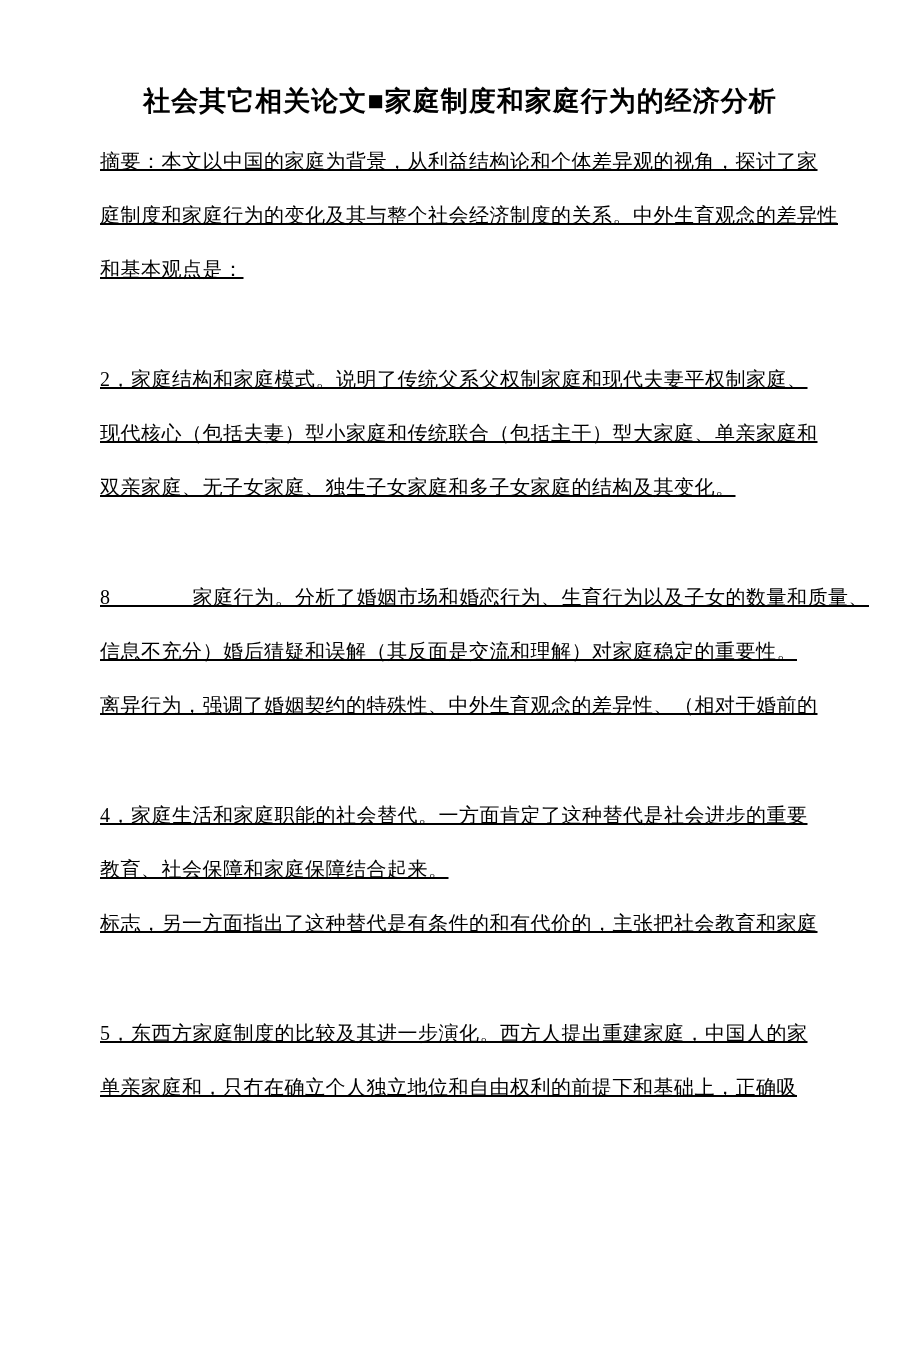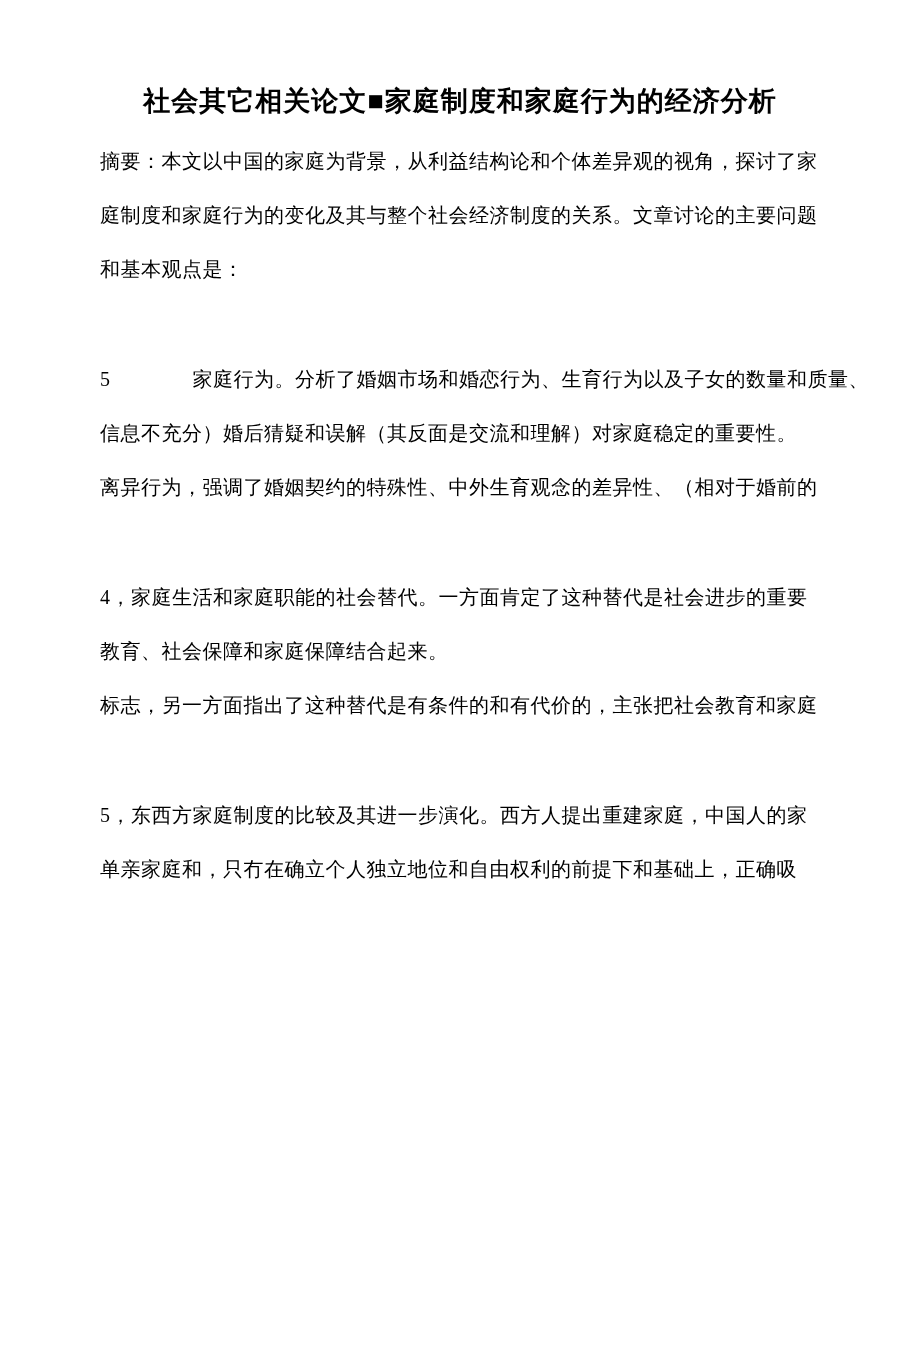--- a/index.html
+++ b/index.html
@@ -23,43 +23,48 @@
     letter-spacing: 1px;
     white-space: pre;
   }
   .doc-body {
     margin-top: 14px;
     padding: 0 98px 0 100px;
     font-size: 20px;
     line-height: 54px;
     letter-spacing: 0.5px;
   }
-  .paragraph { margin-bottom: 56px; }
+  .paragraph { margin-bottom: 56px; text-decoration: underline; }
   .paragraph:last-child { margin-bottom: 0; }
   .text-line { white-space: pre; }
 </style>
 </head>
 <body>
 
 <div class="page">
 
   <div class="doc-title">社会其它相关论文■家庭制度和家庭行为的经济分析</div>
 
   <div class="doc-body">
 
     <div class="paragraph">
       <div class="text-line">摘要：本文以中国的家庭为背景，从利益结构论和个体差异观的视角，探讨了家</div>
-      <div class="text-line">庭制度和家庭行为的变化及其与整个社会经济制度的关系。文章讨论的主要问题</div>
+      <div class="text-line">庭制度和家庭行为的变化及其与整个社会经济制度的关系。中外生育观念的差异性</div>
       <div class="text-line">和基本观点是：</div>
     </div>
 
 
+    <div class="paragraph">
+      <div class="text-line">2，家庭结构和家庭模式。说明了传统父系父权制家庭和现代夫妻平权制家庭、</div>
+      <div class="text-line">现代核心（包括夫妻）型小家庭和传统联合（包括主干）型大家庭、单亲家庭和</div>
+      <div class="text-line">双亲家庭、无子女家庭、独生子女家庭和多子女家庭的结构及其变化。</div>
+    </div>
 
     <div class="paragraph">
-      <div class="text-line">5　　　　家庭行为。分析了婚姻市场和婚恋行为、生育行为以及子女的数量和质量、</div>
+      <div class="text-line">8　　　　家庭行为。分析了婚姻市场和婚恋行为、生育行为以及子女的数量和质量、</div>
       <div class="text-line">信息不充分）婚后猜疑和误解（其反面是交流和理解）对家庭稳定的重要性。</div>
       <div class="text-line">离异行为，强调了婚姻契约的特殊性、中外生育观念的差异性、（相对于婚前的</div>
     </div>
 
     <div class="paragraph">
       <div class="text-line">4，家庭生活和家庭职能的社会替代。一方面肯定了这种替代是社会进步的重要</div>
       <div class="text-line">教育、社会保障和家庭保障结合起来。</div>
       <div class="text-line">标志，另一方面指出了这种替代是有条件的和有代价的，主张把社会教育和家庭</div>
     </div>
 

